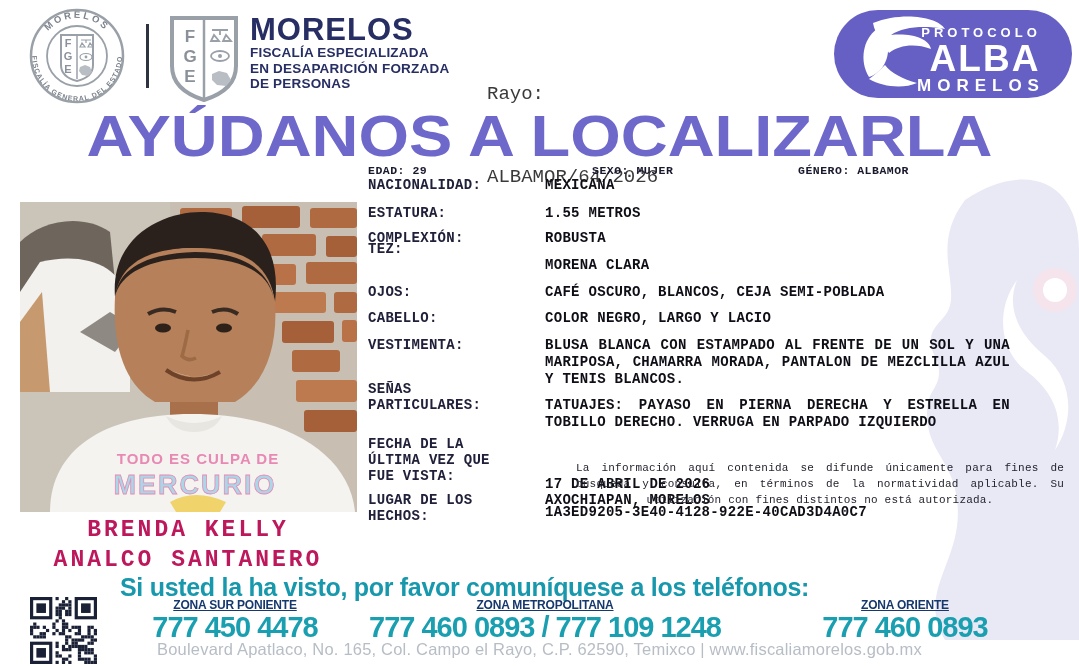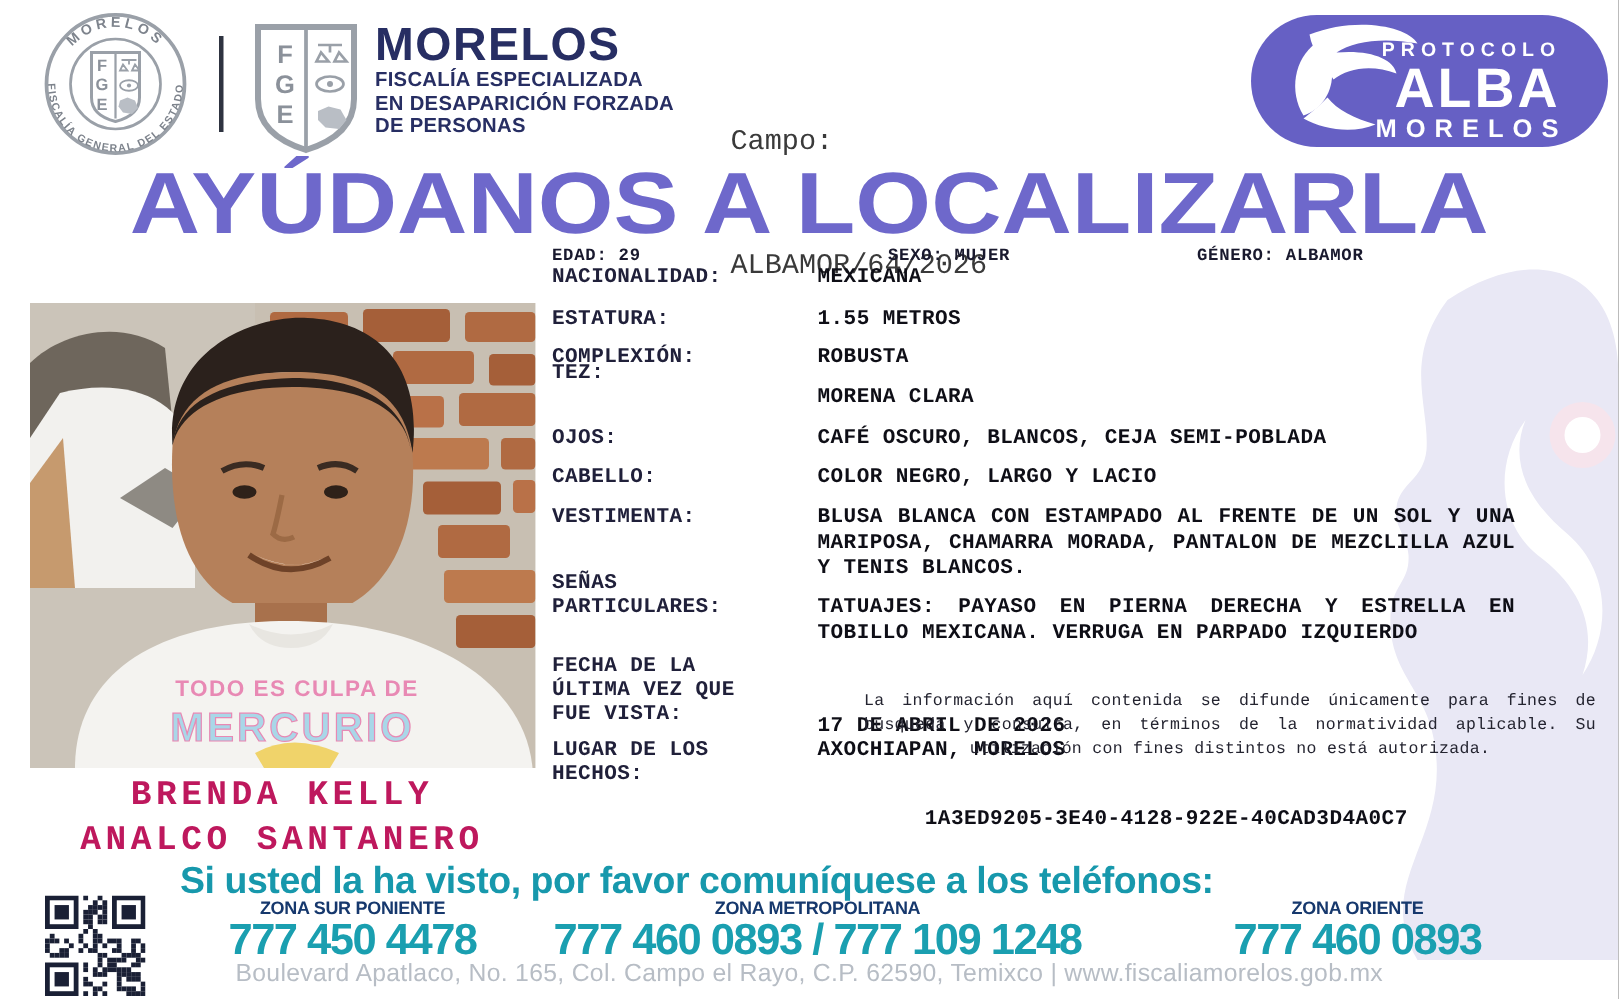--- a/index.html
+++ b/index.html
@@ -37,21 +37,21 @@
   
   .photo{left:20px;top:202px;width:337px;height:310px;}
   .person-name{left:10px;top:516px;width:356px;text-align:center;
       font-family:"Liberation Mono",monospace;font-weight:bold;font-size:23px;
       color:#be185d;letter-spacing:3px;line-height:1.3;}
 
   
   .instruction{left:120px;top:573px;width:840px;text-align:left;color:#1798ac;
       font-size:25px;font-weight:bold;letter-spacing:-0.3px;}
   .zone{position:absolute;text-align:center;z-index:2;}
-  .zone-name{font-size:12px;font-weight:bold;color:#16386d;letter-spacing:-0.2px;}
+  .zone-name{font-size:12px;font-weight:bold;color:#16386d;letter-spacing:-0.2px;text-decoration:underline;}
   .zone-phone{font-size:29px;font-weight:bold;color:#1a9fb0;letter-spacing:-1px;
       white-space:nowrap;line-height:1.0;margin-top:1px;}
   .z1{left:120px;top:598px;width:230px;}
   .z2{left:330px;top:598px;width:430px;}
   .z3{left:760px;top:598px;width:290px;}
   .footer-address{left:0;top:640px;width:1079px;text-align:center;color:#b7bdc5;
       font-size:16.5px;letter-spacing:.2px;z-index:2;}
   .qr{left:30px;top:597px;z-index:2;}
 </style>
 </head>
@@ -109,21 +109,21 @@
   </svg>
 
   <div class="abs agency">
     <div class="agency-name">MORELOS</div>
     <div class="agency-line">FISCALÍA ESPECIALIZADA</div>
     <div class="agency-line">EN DESAPARICIÓN FORZADA</div>
     <div class="agency-line">DE PERSONAS</div>
   </div>
 
   <div class="abs folio mono">
-    <div>Campo:</div>
+    <div>Rayo:</div>
     <div>ALBAMOR/64/2026</div>
   </div>
 
   <svg class="abs" style="left:833px;top:9px;" width="240" height="90" viewBox="0 0 240 90">
     <rect x="1" y="1" width="238" height="88" rx="44" fill="#6660c4"></rect>
     <path d="M44 20 C 30 30, 26 52, 36 68 C 48 64, 56 52, 55 38 C 54 28, 50 22, 44 20 Z" fill="#ffffff"></path>
     <path d="M40 14 C 70 2, 105 8, 112 20 C 90 16, 70 18, 58 26 C 80 24, 96 30, 98 40
              C 82 34, 66 36, 56 44 C 50 34, 42 26, 40 14 Z" fill="#ffffff"></path>
     <path d="M36 70 C 50 78, 70 80, 84 74 C 70 70, 58 64, 52 56 C 46 62, 40 67, 36 70 Z" fill="#ffffff"></path>
     <text x="148" y="28" font-size="13" font-weight="bold" fill="#ffffff" letter-spacing="4" text-anchor="middle">PROTOCOLO</text>
@@ -153,32 +153,32 @@
   <div class="frow-value mono" style="top:284px;">CAFÉ OSCURO, BLANCOS, CEJA SEMI-POBLADA</div>
 
   <div class="frow-label mono" style="top:310px;">CABELLO:</div>
   <div class="frow-value mono" style="top:310px;">COLOR NEGRO, LARGO Y LACIO</div>
 
   <div class="frow-label mono" style="top:337px;">VESTIMENTA:</div>
   <div class="frow-value mono just" style="top:337px;">BLUSA BLANCA CON ESTAMPADO AL FRENTE DE UN SOL Y UNA MARIPOSA, CHAMARRA MORADA, PANTALON DE MEZCLILLA AZUL Y TENIS BLANCOS.</div>
 
   <div class="frow-label mono" style="top:381px;">SEÑAS
 PARTICULARES:</div>
-  <div class="frow-value mono just" style="top:397px;">TATUAJES: PAYASO EN PIERNA DERECHA Y ESTRELLA EN TOBILLO MEXICANA. VERRUGA EN PARPADO IZQUIERDO</div>
+  <div class="frow-value mono just" style="top:397px;">TATUAJES: PAYASO EN PIERNA DERECHA Y ESTRELLA EN TOBILLO DERECHO. VERRUGA EN PARPADO IZQUIERDO</div>
 
   <div class="frow-label mono" style="top:436px;">FECHA DE LA
 ÚLTIMA VEZ QUE
 FUE VISTA:</div>
   <div class="frow-value mono" style="top:476px;">17 DE ABRIL DE 2026</div>
 
   <div class="frow-label mono" style="top:492px;">LUGAR DE LOS
 HECHOS:</div>
   <div class="frow-value mono" style="top:492px;">AXOCHIAPAN, MORELOS</div>
 
-  <div class="frow-value mono" style="top:538px;text-align:center;">1A3ED9205-3E40-4128-922E-40CAD3D4A0C7</div>
+  <div class="frow-value mono" style="top:504px;">1A3ED9205-3E40-4128-922E-40CAD3D4A0C7</div>
 
   <div class="abs disclaimer mono">La información aquí contenida se difunde únicamente para fines de búsqueda y consulta, en términos de la normatividad aplicable. Su utilización con fines distintos no está autorizada.</div>
 
   <svg class="abs photo" viewBox="0 0 337 310">
     <rect width="337" height="310" fill="#cbc4b9"></rect>
 
     <g>
       <rect x="150" y="0" width="187" height="310" fill="#c8bfb2"></rect>
       <g fill="#b06a42">
         <rect x="160" y="6" width="52" height="20" rx="3"></rect>

